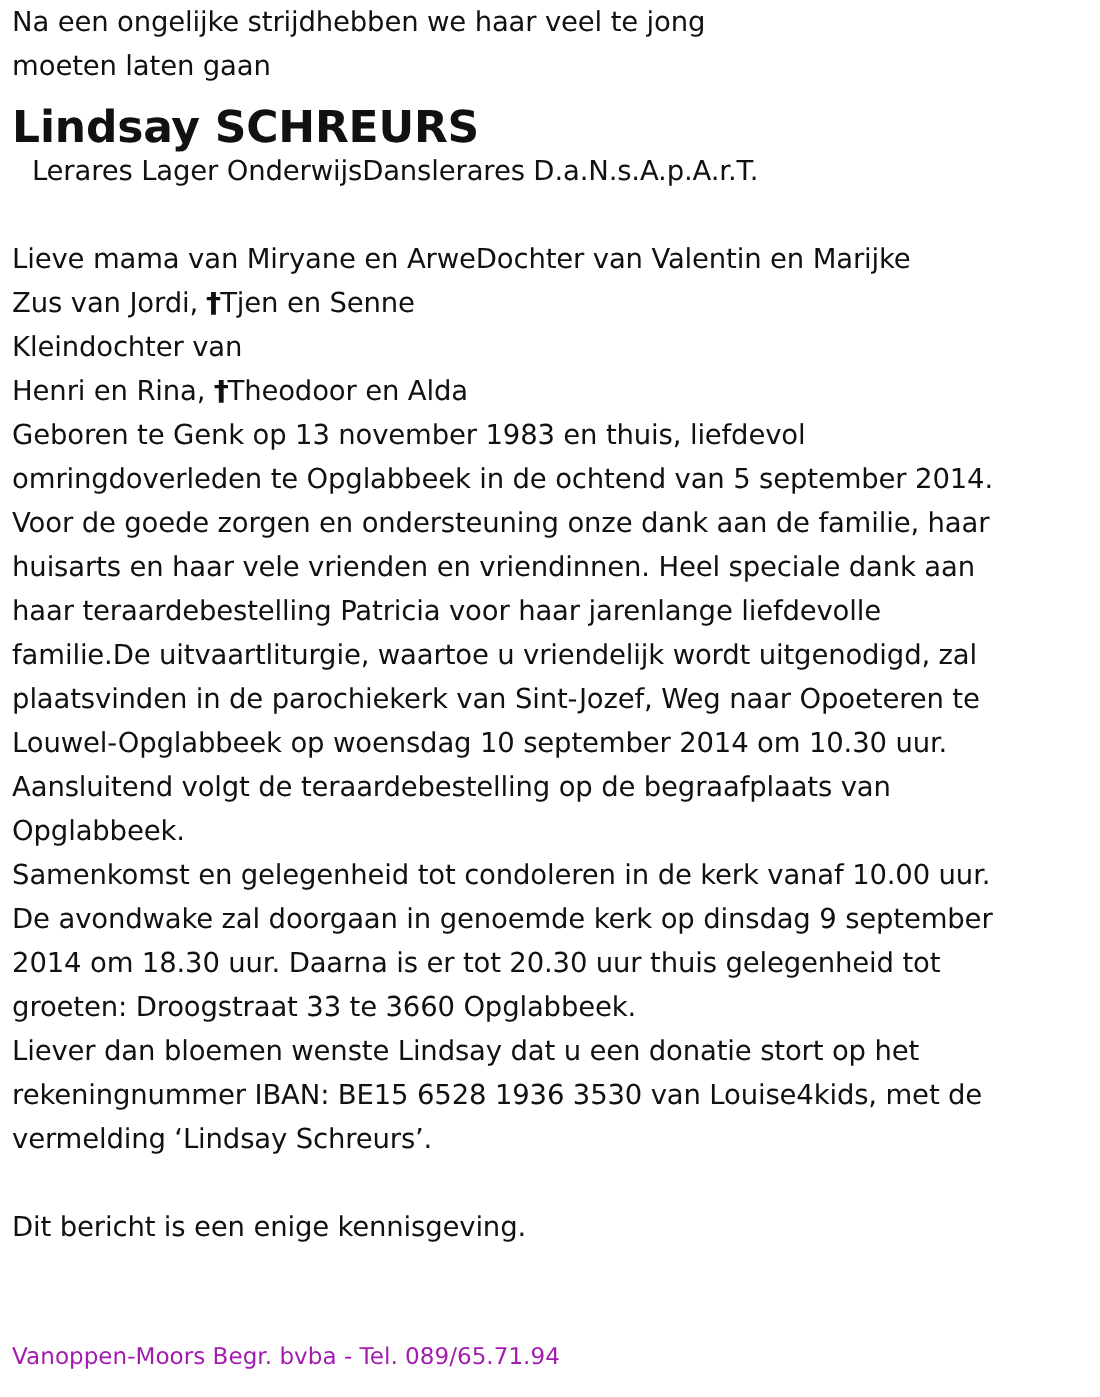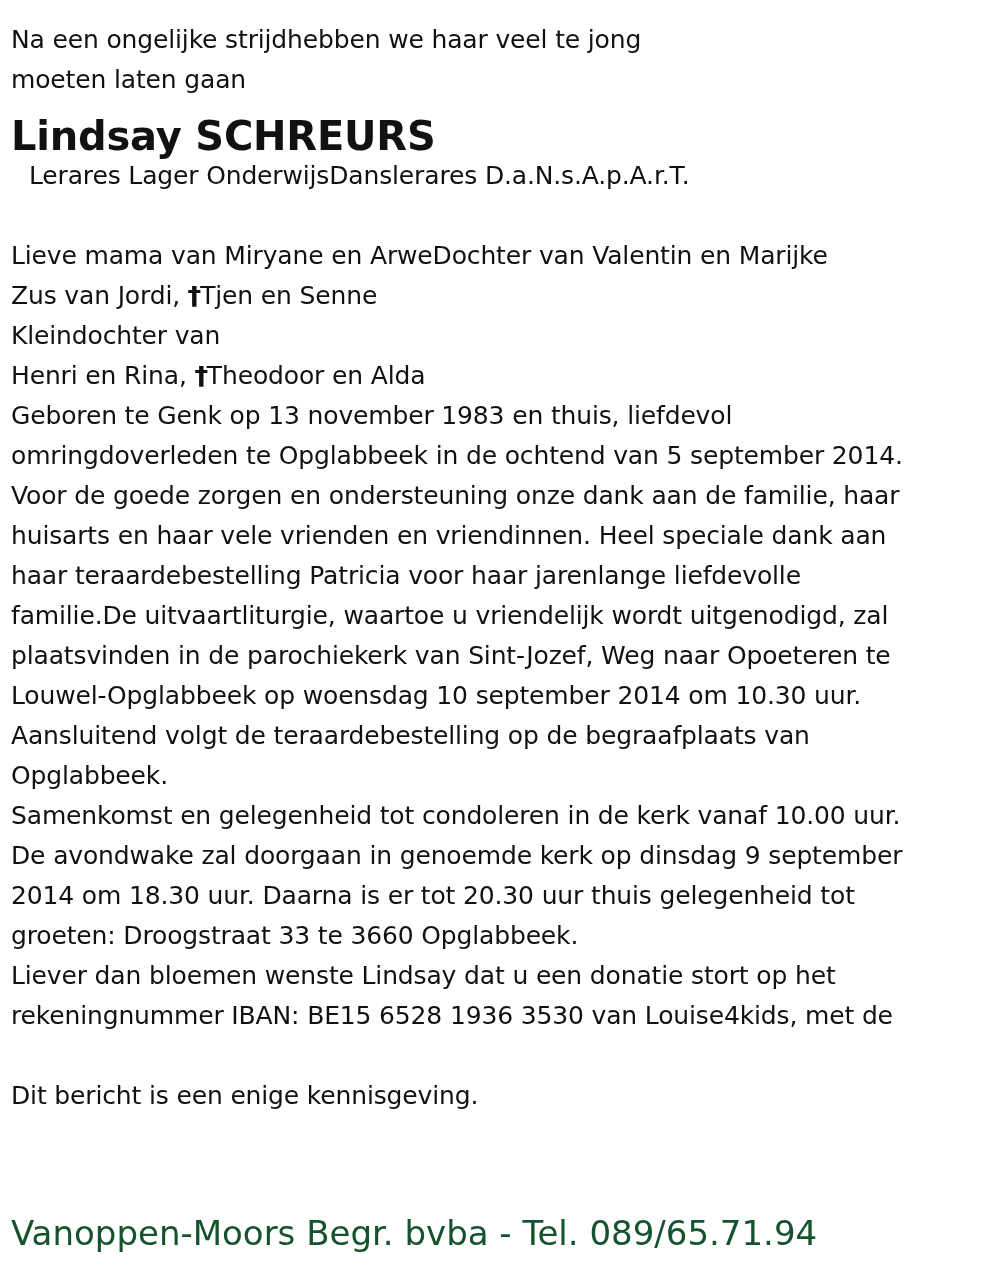--- a/index.html
+++ b/index.html
@@ -9,21 +9,21 @@
     }
     body {
       width: 1000px;
       height: 1270px;
       overflow: hidden;
       font-family: "DejaVu Sans", "Liberation Sans", sans-serif;
       color: #111111;
     }
     .page {
       position: relative;
-      padding: 20px 0 0 11px;
+      padding: 0 0 0 11px;
       width: 975px;
     }
     .line {
       font-size: 25px;
       line-height: 40px;
       white-space: nowrap;
       letter-spacing: -0.15px;
     }
     .intro { margin-top: 0; }
     .gap { height: 40px; }
@@ -38,23 +38,23 @@
     .subtitle { margin-top: -2px; margin-left: 18px; }
     .cross {
       font-weight: bold;
       display: inline-block;
       transform: scaleX(1.1);
     }
     .footer {
       position: absolute;
       left: 11px;
       top: 1213px;
-      font-size: 34px;
+      font-size: 21px;
       line-height: 40px;
-      color: #14532d;
+      color: #a21caf;
       white-space: nowrap;
     }
   </style>
 </head>
 <body>
 
 <div class="page">
 
   <div class="line intro">Na een ongelijke strijdhebben we haar veel te jong</div>
   <div class="line">moeten laten gaan</div>
@@ -82,20 +82,21 @@
   <div class="line">plaatsvinden in de parochiekerk van Sint-Jozef, Weg naar Opoeteren te</div>
   <div class="line">Louwel-Opglabbeek op woensdag 10 september 2014 om 10.30 uur.</div>
   <div class="line">Aansluitend volgt de teraardebestelling op de begraafplaats van</div>
   <div class="line">Opglabbeek.</div>
   <div class="line">Samenkomst en gelegenheid tot condoleren in de kerk vanaf 10.00 uur.</div>
   <div class="line">De avondwake zal doorgaan in genoemde kerk op dinsdag 9 september</div>
   <div class="line">2014 om 18.30 uur. Daarna is er tot 20.30 uur thuis gelegenheid tot</div>
   <div class="line">groeten: Droogstraat 33 te 3660 Opglabbeek.</div>
   <div class="line">Liever dan bloemen wenste Lindsay dat u een donatie stort op het</div>
   <div class="line">rekeningnummer IBAN: BE15 6528 1936 3530 van Louise4kids, met de</div>
+  <div class="line">vermelding ‘Lindsay Schreurs’.</div>
 
   <div class="gap"></div>
 
   <div class="line">Dit bericht is een enige kennisgeving.</div>
 
 </div>
 
 <div class="footer">Vanoppen-Moors Begr. bvba - Tel. 089/65.71.94</div>
 
 </body></html>

